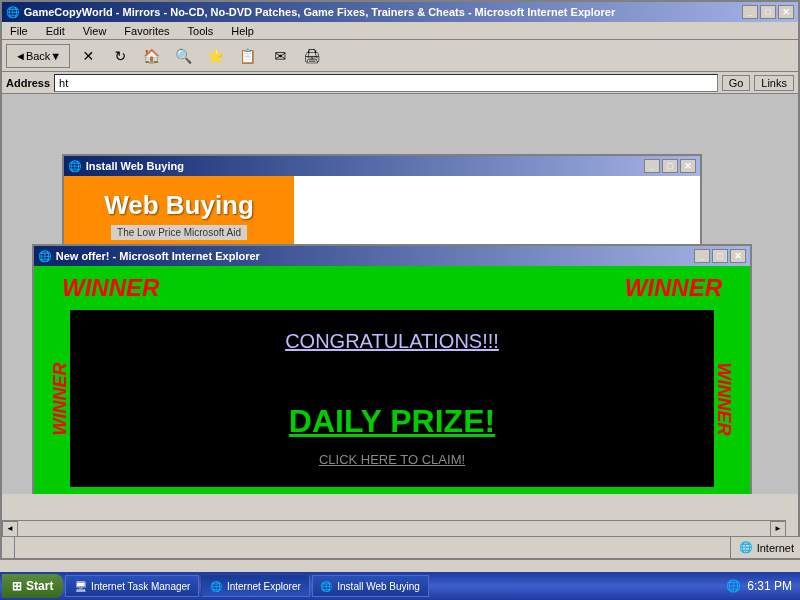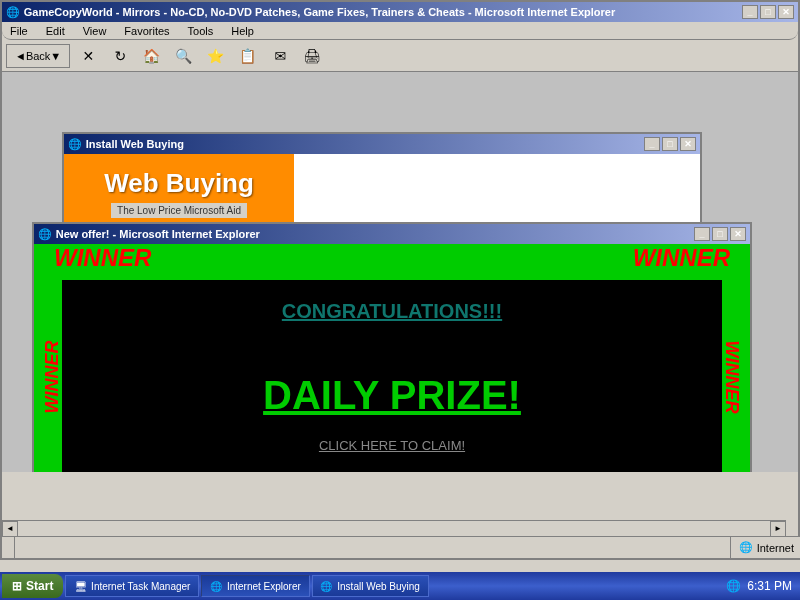--- a/index.html
+++ b/index.html
@@ -49,21 +49,20 @@
     }
 
     .menu-bar {
       background: #d4d0c8;
       height: 18px;
       display: flex;
       align-items: center;
       padding: 0 4px;
       gap: 10px;
       border-bottom: 1px solid #808080;
-      border-radius: 9px;
     }
 
     .menu-item {
       font-size: 11px;
       cursor: pointer;
       padding: 0 4px;
     }
 
     .toolbar {
       background: #d4d0c8;
@@ -231,21 +230,21 @@
       display: flex;
       align-items: center;
       padding: 0 4px;
       font-size: 11px;
       font-weight: bold;
       justify-content: space-between;
     }
 
     .new-offer-body {
       background: #00cc00;
-      padding: 0;
+      padding: 8px;
       position: relative;
     }
 
     .winner-top {
       display: flex;
       justify-content: space-between;
       padding: 0 20px 8px 20px;
     }
 
     .winner-text {
@@ -284,40 +283,40 @@
       color: red;
       font-size: 18px;
       font-weight: bold;
       font-style: italic;
       writing-mode: vertical-rl;
       text-orientation: mixed;
       transform: translateY(-50%);
     }
 
     .congrats-text {
-      color: #0f766e;
+      color: #c4b5fd;
       font-size: 20px;
-      font-weight: bold;
+      font-weight: normal;
       text-decoration: underline;
       margin-bottom: 20px;
     }
 
     .won-text {
       color: #888;
       font-size: 20px;
       font-weight: bold;
       margin-bottom: 4px;
     }
 
     .daily-prize-text {
       color: #00cc00;
-      font-size: 40px;
+      font-size: 32px;
       font-weight: bold;
       text-decoration: underline;
-      margin-bottom: 20px;
+      margin-bottom: 12px;
     }
 
     .click-here {
       color: #888;
       font-size: 13px;
       text-decoration: underline;
       cursor: pointer;
     }
 
     
@@ -473,20 +472,26 @@
       <div class="toolbar-icon">↻</div>
       <div class="toolbar-icon">🏠</div>
       <div class="toolbar-icon">🔍</div>
       <div class="toolbar-icon">⭐</div>
       <div class="toolbar-icon">📋</div>
       <div class="toolbar-icon">✉</div>
       <div class="toolbar-icon">🖨</div>
     </div>
   </div>
 
+  <div class="address-bar">
+    <span class="address-label">Address</span>
+    <input class="address-input" value="ht" readonly="" style="">
+    <button class="go-btn">Go</button>
+    <button class="links-btn">Links</button>
+  </div>
 
   <div class="content-area">
 
     <div class="install-popup">
       <div class="install-title-bar">
         <div style="display:flex;align-items:center;gap:4px;">
           <span>🌐</span>
           <span>Install Web Buying</span>
         </div>
         <div class="title-bar-buttons">

